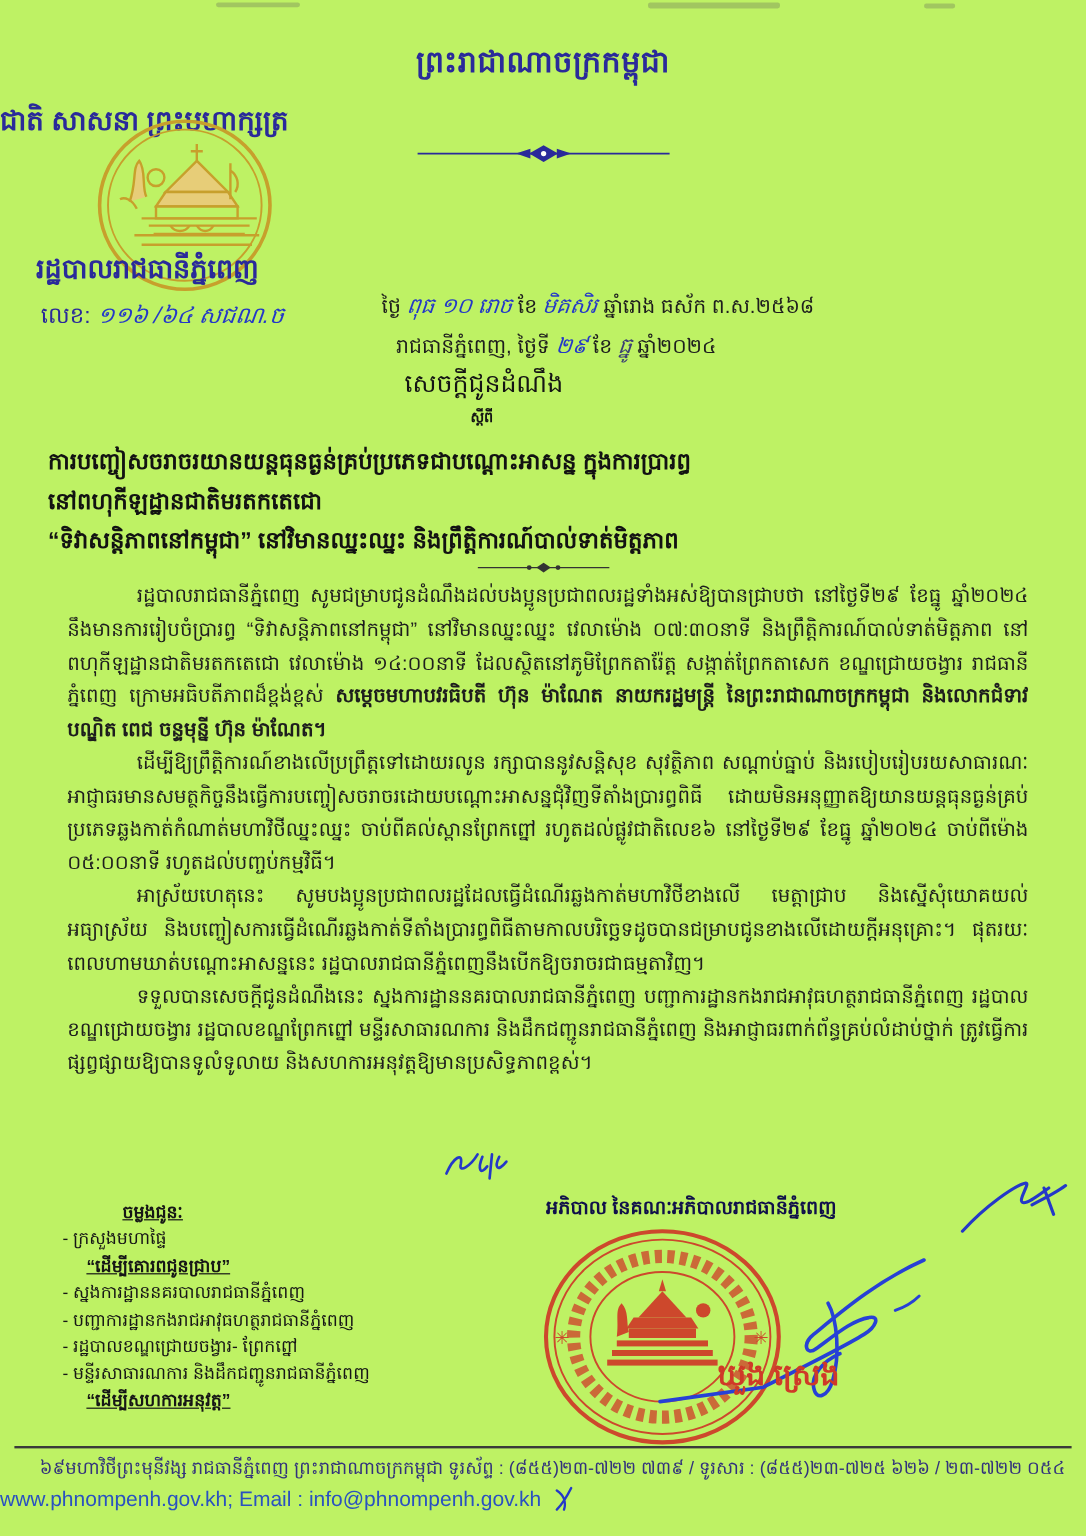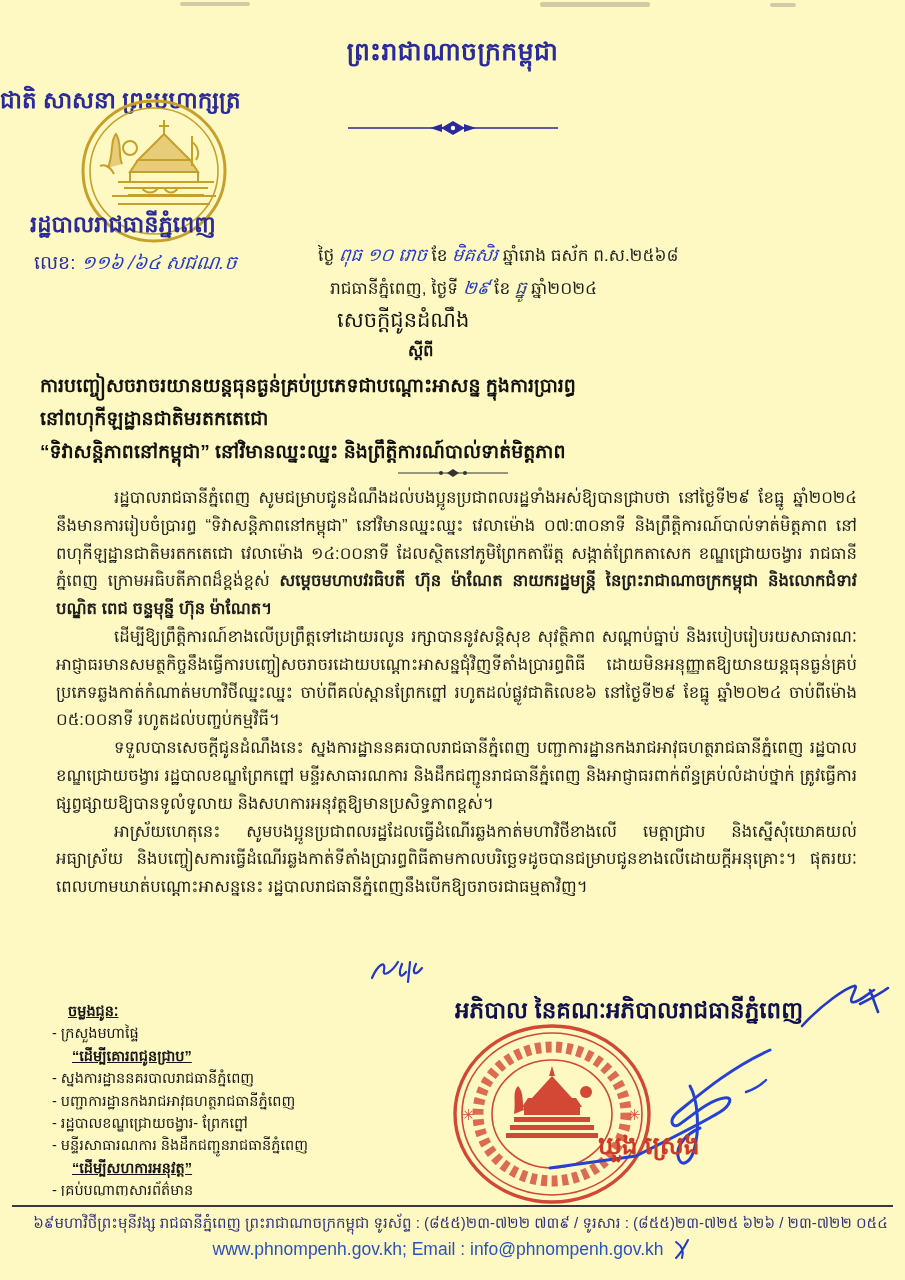--- a/index.html
+++ b/index.html
@@ -1,69 +1,69 @@
 <!DOCTYPE html>
 <html style="--navy: #2a2a9a; --ink: #1d1d1d; --hand-blue: #2438c8; --stamp-red: #cf3a28; --gold: #c7a02c; --footer-navy: #32327c; --web-blue: #2a52c0;"><head>
 <meta charset="utf-8">
 <style>
   :root{
     --navy:#2a2a9a; --ink:#1d1d1d; --hand-blue:#2438c8; --stamp-red:#cf3a28;
     --gold:#c7a02c; --footer-navy:#32327c; --web-blue:#2a52c0;
   }
   html,body{margin:0;padding:0;}
   body{background:#e8e8e8;font-family:"Liberation Sans","DejaVu Sans",sans-serif;}
-  .page{position:relative;width:905px;height:1280px;margin:0 auto;background:#fef9c3;overflow:hidden;}
+  .page{position:relative;width:905px;height:1280px;margin:0 auto;background:#bef264;overflow:hidden;}
   .scan-mark{position:absolute;background:#555;opacity:.28;border-radius:2px;}
 
   .kingdom{position:absolute;top:36px;left:0;right:0;text-align:center;
     color:var(--navy);font-size:25px;font-weight:bold;letter-spacing:.5px;}
   .motto{position:absolute;top:86px;left:0;right:0;text-align:left;
     color:var(--navy);font-size:23px;font-weight:bold;}
   .hdr-ornament{position:absolute;top:120px;left:50%;transform:translateX(-50%);}
 
   .seal{position:absolute;left:78px;top:96px;}
   .admin-name{position:absolute;left:30px;top:210px;color:var(--navy);
     font-size:22.5px;font-weight:bold;}
   .number-line{position:absolute;left:34px;top:250px;font-size:19px;color:var(--navy);}
   .hand{color:var(--hand-blue);font-style:italic;display:inline-block;transform:skewX(-6deg);}
   .hand-dark{color:#3b3f74;}
 
   .dateline1{position:absolute;left:318px;top:243px;font-size:17px;color:var(--ink);}
   .dateline2{position:absolute;left:330px;top:276px;font-size:17px;color:var(--ink);}
   .dateline1 .hand,.dateline2 .hand{font-size:18px;}
 
   .doc-type{position:absolute;left:337px;top:306px;font-size:21px;font-weight:normal;color:#141414;}
-  .regarding{position:absolute;left:392px;top:340px;font-size:16px;font-weight:bold;color:#141414;margin-left:16px;}
+  .regarding{position:absolute;left:392px;top:340px;font-size:12px;font-weight:bold;color:#141414;}
 
   .subject{position:absolute;top:369px;left:40px;right:40px;text-align:left;
     font-weight:bold;font-size:19px;line-height:33px;color:#121212;}
   .subject-divider{position:absolute;top:468px;left:50%;transform:translateX(-50%);}
 
   .body-block{position:absolute;top:484px;left:56px;right:48px;height:508px;overflow:hidden;
     font-size:16.5px;line-height:27.8px;text-align:justify;color:var(--ink);}
   .body-block p{margin:0;text-indent:58px;}
   .body-block b{font-weight:bold;}
 
   .cc-block{position:absolute;left:40px;top:1000px;width:345px;height:196px;overflow:hidden;
     font-size:14.5px;line-height:22.4px;color:#161616;}
-  .cc-heading{font-weight:bold;text-decoration:underline;margin-left:28px;}
+  .cc-heading{font-weight:bold;text-decoration:underline;margin-left:62px;}
   .cc-item{margin-left:12px;}
   .cc-subheader{font-weight:bold;text-decoration:underline;margin-left:32px;}
 
-  .sig-title{position:absolute;left:455px;top:996px;font-size:23px;font-weight:bold;color:#10104a;}
+  .sig-title{position:absolute;left:455px;top:996px;font-size:16px;font-weight:bold;color:#10104a;}
   .title-scrawl{position:absolute;left:788px;top:978px;}
   .stamp{position:absolute;left:448px;top:1022px;}
   .sig-scrawl{position:absolute;left:540px;top:1028px;}
   .sig-name{position:absolute;left:598px;top:1130px;font-size:25px;font-weight:bold;color:var(--stamp-red);}
   .p4-initial{position:absolute;left:366px;top:952px;}
 
   .footer-rule{position:absolute;top:1205px;left:12px;right:12px;border-top:2.5px solid #3a3a3a;}
   .footer-line1{position:absolute;top:1213px;left:16px;right:0;text-align:center;
     font-size:15px;color:var(--footer-navy);}
-  .footer-line2{position:absolute;top:1238px;left:0;right:0;text-align:center;
+  .footer-line2{position:absolute;top:1238px;left:0;right:0;text-align:left;
     font-size:17.5px;color:var(--web-blue);}
   .footer-line2 svg{vertical-align:middle;margin-left:4px;}
 </style>
 </head>
 <body>
 
 <div class="page">
 
   <div class="scan-mark" style="left:180px;top:2px;width:70px;height:4px;"></div>
   <div class="scan-mark" style="left:540px;top:2px;width:110px;height:5px;"></div>
@@ -127,22 +127,22 @@
   <svg class="subject-divider" width="110" height="10" viewBox="0 0 110 10">
     <line x1="0" y1="5" x2="110" y2="5" stroke="#333" stroke-width="1"></line>
     <path d="M55,1 l6,4 -6,4 -6,-4 z" fill="#333"></path>
     <circle cx="43" cy="5" r="2" fill="#333"></circle>
       <circle cx="67" cy="5" r="2" fill="#333"></circle>
   </svg>
 
   <div class="body-block">
     <p><span>រដ្ឋបាលរាជធានីភ្នំពេញ សូមជម្រាបជូនដំណឹងដល់បងប្អូនប្រជាពលរដ្ឋទាំងអស់ឱ្យបានជ្រាបថា នៅថ្ងៃទី២៩ ខែធ្នូ ឆ្នាំ២០២៤ នឹងមានការរៀបចំប្រារព្ធ “ទិវាសន្តិភាពនៅកម្ពុជា” នៅវិមានឈ្នះឈ្នះ វេលាម៉ោង ០៧:៣០នាទី និងព្រឹត្តិការណ៍បាល់ទាត់មិត្តភាព នៅពហុកីឡដ្ឋានជាតិមរតកតេជោ វេលាម៉ោង ១៤:០០នាទី ដែលស្ថិតនៅភូមិព្រែកតារ៉ែត្ត សង្កាត់ព្រែកតាសេក ខណ្ឌជ្រោយចង្វារ រាជធានីភ្នំពេញ ក្រោមអធិបតីភាពដ៏ខ្ពង់ខ្ពស់ </span><b>សម្តេចមហាបវរធិបតី ហ៊ុន ម៉ាណែត នាយករដ្ឋមន្ត្រី នៃព្រះរាជាណាចក្រកម្ពុជា និងលោកជំទាវបណ្ឌិត ពេជ ចន្ទមុន្នី ហ៊ុន ម៉ាណែត។</b></p>
     <p>ដើម្បីឱ្យព្រឹត្តិការណ៍ខាងលើប្រព្រឹត្តទៅដោយរលូន រក្សាបាននូវសន្តិសុខ សុវត្ថិភាព សណ្តាប់ធ្នាប់ និងរបៀបរៀបរយសាធារណៈ អាជ្ញាធរមានសមត្ថកិច្ចនឹងធ្វើការបញ្ចៀសចរាចរដោយបណ្តោះអាសន្នជុំវិញទីតាំងប្រារព្ធពិធី ដោយមិនអនុញ្ញាតឱ្យយានយន្តធុនធ្ងន់គ្រប់ប្រភេទឆ្លងកាត់កំណាត់មហាវិថីឈ្នះឈ្នះ ចាប់ពីគល់ស្ពានព្រែកព្នៅ រហូតដល់ផ្លូវជាតិលេខ៦ នៅថ្ងៃទី២៩ ខែធ្នូ ឆ្នាំ២០២៤ ចាប់ពីម៉ោង ០៥:០០នាទី រហូតដល់បញ្ចប់កម្មវិធី។</p>
+    <p>អាស្រ័យហេតុនេះ សូមបងប្អូនប្រជាពលរដ្ឋដែលធ្វើដំណើរឆ្លងកាត់មហាវិថីខាងលើ មេត្តាជ្រាប និងស្នើសុំយោគយល់ អធ្យាស្រ័យ និងបញ្ចៀសការធ្វើដំណើរឆ្លងកាត់ទីតាំងប្រារព្ធពិធីតាមកាលបរិច្ឆេទដូចបានជម្រាបជូនខាងលើដោយក្តីអនុគ្រោះ។ ផុតរយៈពេលហាមឃាត់បណ្តោះអាសន្ននេះ រដ្ឋបាលរាជធានីភ្នំពេញនឹងបើកឱ្យចរាចរជាធម្មតាវិញ។</p>
     <p>ទទួលបានសេចក្តីជូនដំណឹងនេះ ស្នងការដ្ឋាននគរបាលរាជធានីភ្នំពេញ បញ្ជាការដ្ឋានកងរាជអាវុធហត្ថរាជធានីភ្នំពេញ រដ្ឋបាលខណ្ឌជ្រោយចង្វារ រដ្ឋបាលខណ្ឌព្រែកព្នៅ មន្ទីរសាធារណការ និងដឹកជញ្ជូនរាជធានីភ្នំពេញ និងអាជ្ញាធរពាក់ព័ន្ធគ្រប់លំដាប់ថ្នាក់ ត្រូវធ្វើការផ្សព្វផ្សាយឱ្យបានទូលំទូលាយ និងសហការអនុវត្តឱ្យមានប្រសិទ្ធភាពខ្ពស់។</p>
-    <p>អាស្រ័យហេតុនេះ សូមបងប្អូនប្រជាពលរដ្ឋដែលធ្វើដំណើរឆ្លងកាត់មហាវិថីខាងលើ មេត្តាជ្រាប និងស្នើសុំយោគយល់ អធ្យាស្រ័យ និងបញ្ចៀសការធ្វើដំណើរឆ្លងកាត់ទីតាំងប្រារព្ធពិធីតាមកាលបរិច្ឆេទដូចបានជម្រាបជូនខាងលើដោយក្តីអនុគ្រោះ។ ផុតរយៈពេលហាមឃាត់បណ្តោះអាសន្ននេះ រដ្ឋបាលរាជធានីភ្នំពេញនឹងបើកឱ្យចរាចរជាធម្មតាវិញ។</p>
   </div>
   <svg class="p4-initial" width="64" height="42" viewBox="0 0 64 42">
     <path d="M6,26 c6,-14 14,-18 12,-8 c-2,8 8,2 14,-8 m4,2 c-4,10 -2,16 4,8 m4,-10 l-2,20 m8,-18 c-4,8 -2,14 6,4" fill="none" stroke="#2438c8" stroke-width="2.2" stroke-linecap="round"></path>
   </svg>
 
   <div class="sig-title">អភិបាល នៃគណៈអភិបាលរាជធានីភ្នំពេញ</div>
   <svg class="title-scrawl" width="110" height="58" viewBox="0 0 110 58">
     <path d="M14,48 C34,26 58,10 66,8 c6,-2 -6,14 -2,16 c4,2 16,-8 22,-12 m-14,14 c8,-4 20,-10 28,-16 m-18,2 l8,22" fill="none" stroke="#2438c8" stroke-width="2.6" stroke-linecap="round"></path>
   </svg>
 
@@ -177,21 +177,20 @@
   <div class="cc-block">
     <div class="cc-heading">ចម្លងជូនៈ</div>
     <div>
         <div class="cc-item">- ក្រសួងមហាផ្ទៃ</div>
         <div class="cc-subheader">“ដើម្បីគោរពជូនជ្រាប”</div>
         <div class="cc-item">- ស្នងការដ្ឋាននគរបាលរាជធានីភ្នំពេញ</div>
         <div class="cc-item">- បញ្ជាការដ្ឋានកងរាជអាវុធហត្ថរាជធានីភ្នំពេញ</div>
         <div class="cc-item">- រដ្ឋបាលខណ្ឌជ្រោយចង្វារ- ព្រែកព្នៅ</div>
         <div class="cc-item">- មន្ទីរសាធារណការ និងដឹកជញ្ជូនរាជធានីភ្នំពេញ</div>
         <div class="cc-subheader">“ដើម្បីសហការអនុវត្ត”</div>
-        <div class="cc-item">- គ្រប់បណ្តាញសារព័ត៌មាន</div>
       </div>
   </div>
 
   <div class="footer-rule"></div>
   <div class="footer-line1">៦៩មហាវិថីព្រះមុនីវង្ស រាជធានីភ្នំពេញ ព្រះរាជាណាចក្រកម្ពុជា ទូរស័ព្ទ : (៨៥៥)២៣-៧២២ ៧៣៩ / ទូរសារ : (៨៥៥)២៣-៧២៥ ៦២៦ / ២៣-៧២២ ០៥៤</div>
   <div class="footer-line2">
     <span>www.phnompenh.gov.kh; Email : info@phnompenh.gov.kh</span>
     <svg width="20" height="24" viewBox="0 0 20 24">
       <path d="M4,4 c6,4 8,10 6,16 m6,-18 c-4,8 -8,14 -12,18" fill="none" stroke="#2438c8" stroke-width="2" stroke-linecap="round"></path>
     </svg>

